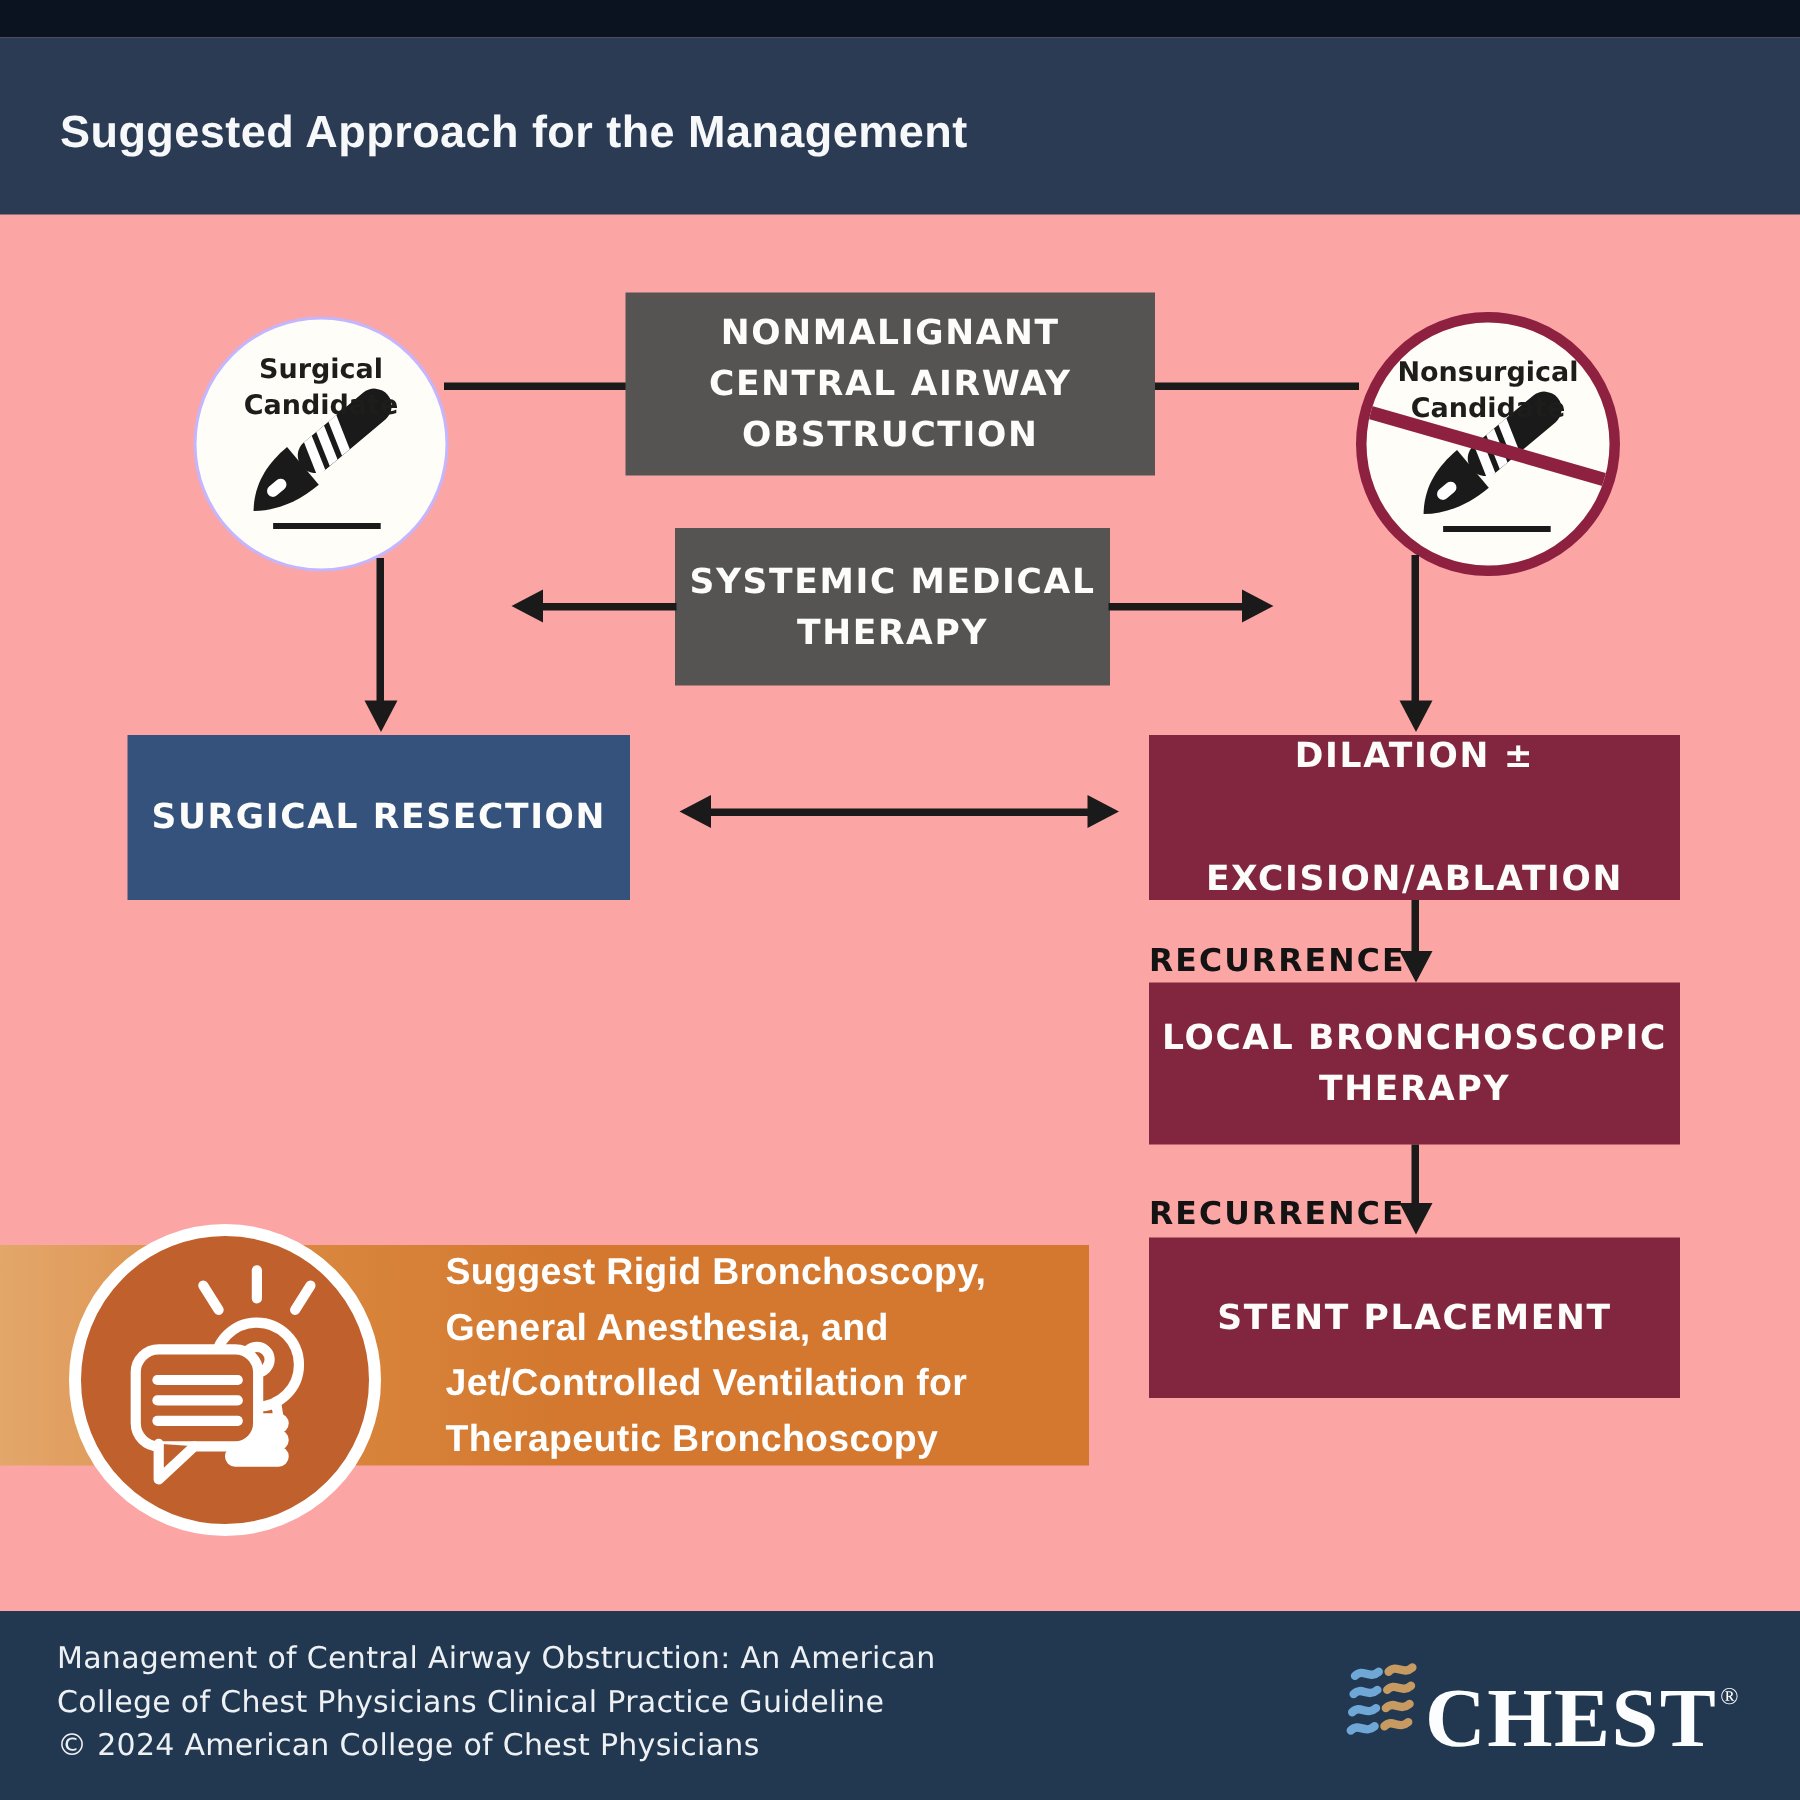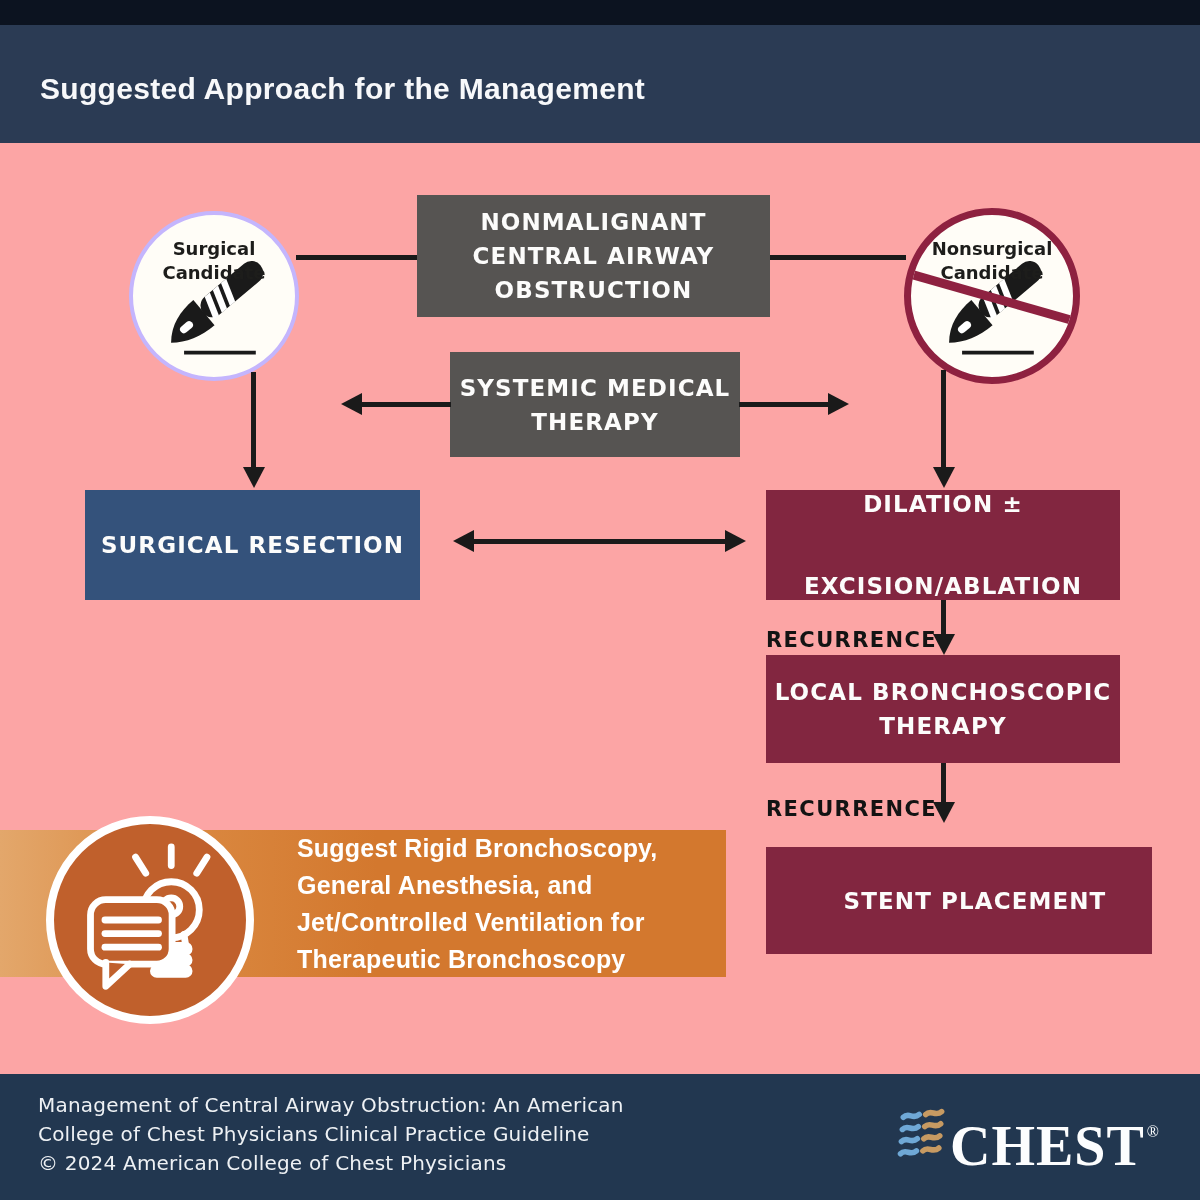--- a/index.html
+++ b/index.html
@@ -9,38 +9,38 @@
   
   .top-strip{position:absolute;left:0;top:0;width:1200px;height:25px;background:#0c1320;}
   .header{position:absolute;left:0;top:25px;width:1200px;height:118px;background:#2b3b54;}
   .title{position:absolute;left:40px;top:42px;color:#f7f8fa;
          font:700 30px/43px "Liberation Sans",sans-serif;letter-spacing:.3px;}
 
   
   .circle{position:absolute;border-radius:50%;background:#fffdf7;box-sizing:border-box;}
   .circle .clabel{position:absolute;left:0;right:0;top:22px;text-align:center;
          font:700 18px/24px "DejaVu Sans",sans-serif;color:#1d1d1b;}
-  .circle-surgical{left:129px;top:211px;width:170px;height:170px;border:4px solid #c4b5fd;}
+  .circle-surgical{left:129px;top:211px;width:170px;height:170px;border:2px solid #c4b5fd;}
   .circle-nonsurgical{left:904px;top:208px;width:176px;height:176px;border:7px solid #8e2140;overflow:hidden;}
   .scalpel-svg{position:absolute;left:22px;top:32px;width:126px;height:126px;}
   .slash{position:absolute;left:-18%;top:48%;width:136%;height:9px;background:#8e2140;
          transform:rotate(16deg);}
 
   
   .node{position:absolute;display:flex;flex-direction:column;justify-content:center;align-items:center;
         text-align:center;color:#fcfcfb;font:700 23px/34px "DejaVu Sans",sans-serif;letter-spacing:1.1px;}
   .gray{background:#565452;}
   .blue{background:#34527b;}
   .maroon{background:#822640;}
   .box-obstruction{left:417px;top:195px;width:353px;height:122px;}
   .box-systemic{left:450px;top:352px;width:290px;height:105px;}
   .box-resection{left:85px;top:490px;width:335px;height:110px;}
   .box-dilation{left:766px;top:490px;width:354px;height:110px;gap:48px;}
   .box-local{left:766px;top:655px;width:354px;height:108px;justify-content:center;}
-  .box-stent{left:766px;top:847px;width:354px;height:107px;padding-left:32px;}
+  .box-stent{left:766px;top:825px;width:354px;height:107px;}
 
   
   .hline,.vline{position:absolute;background:#1a1a1a;}
   .hline{height:5px;} .vline{width:5px;}
   .head{position:absolute;width:0;height:0;}
   .head-left{border-top:11px solid transparent;border-bottom:11px solid transparent;border-right:21px solid #1a1a1a;}
   .head-right{border-top:11px solid transparent;border-bottom:11px solid transparent;border-left:21px solid #1a1a1a;}
   .head-down{border-left:11px solid transparent;border-right:11px solid transparent;border-top:21px solid #1a1a1a;}
 
   .recurrence{position:absolute;left:766px;width:162px;color:#131313;

